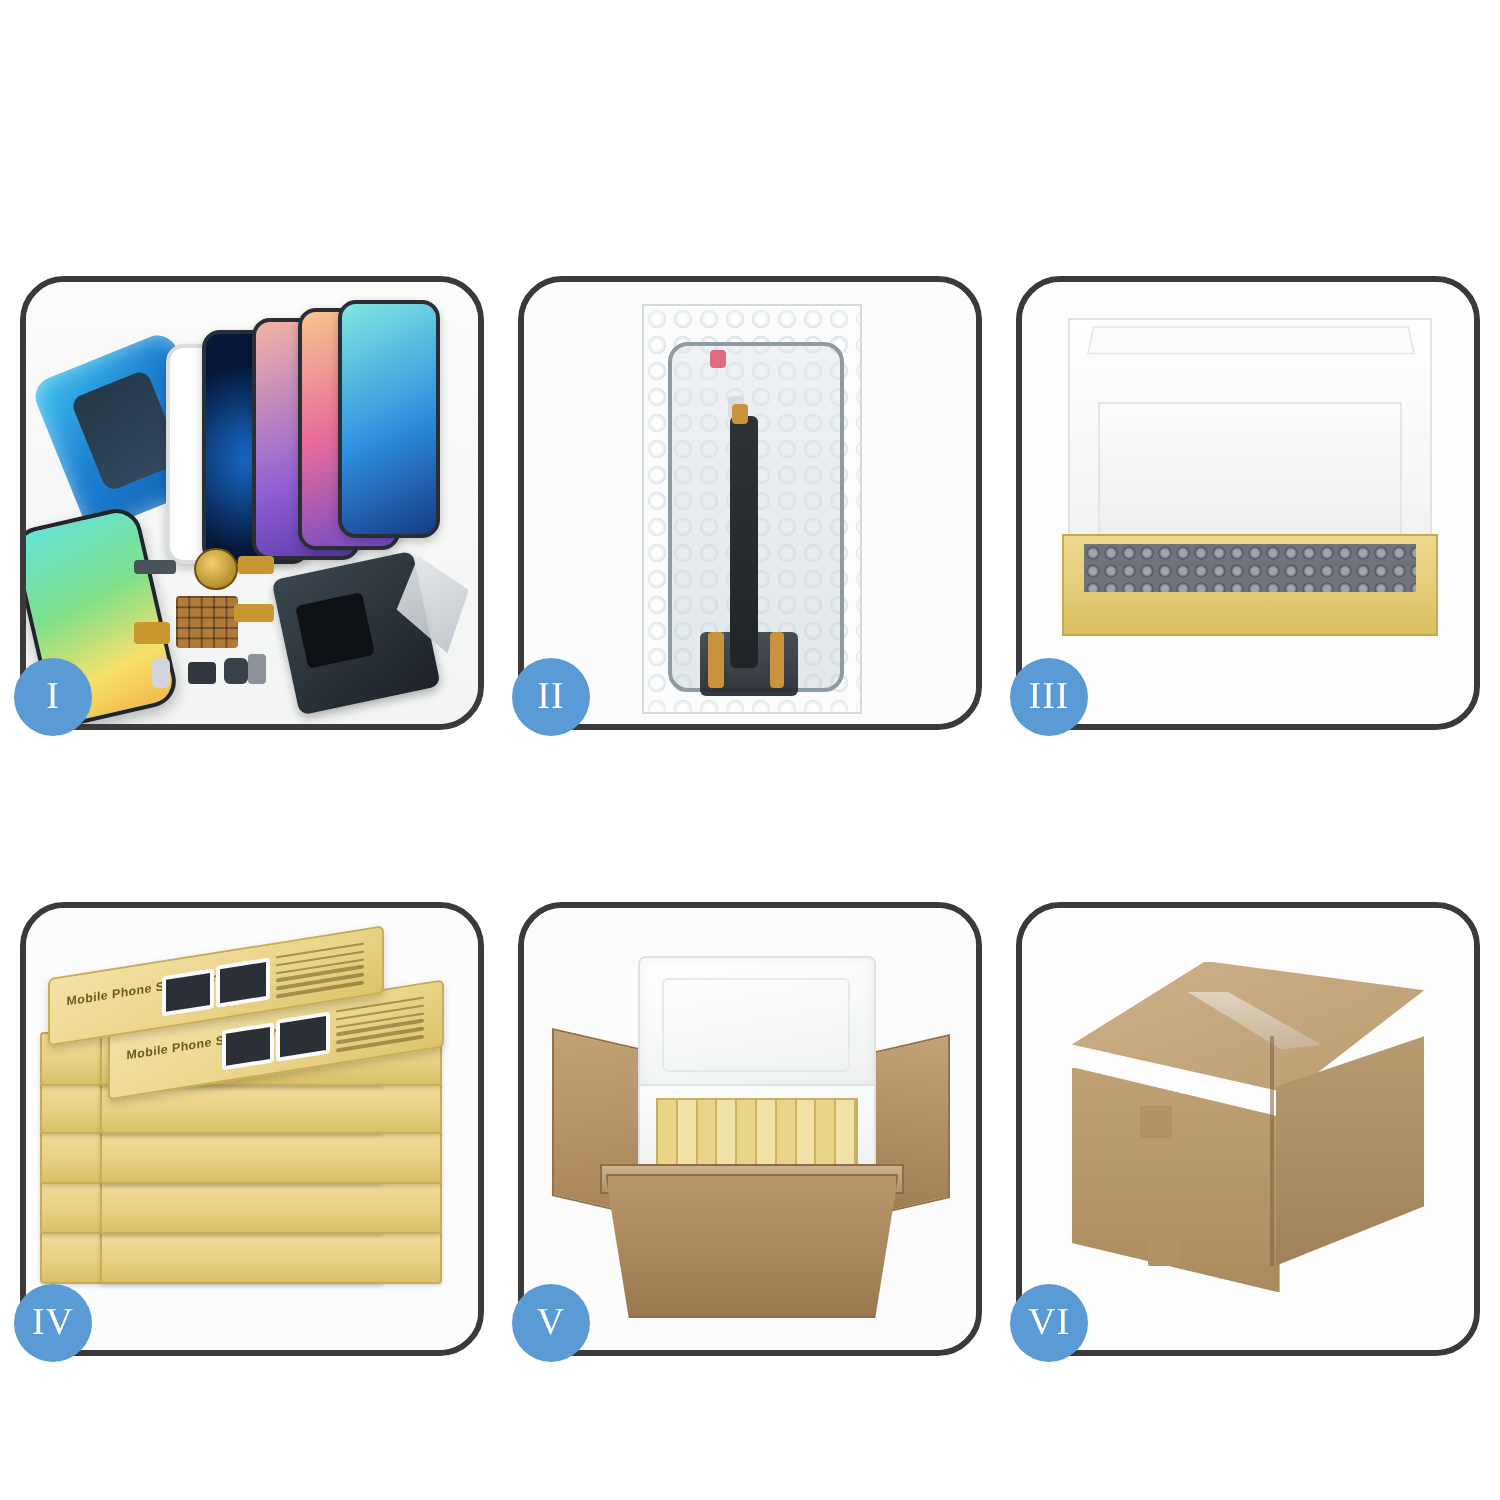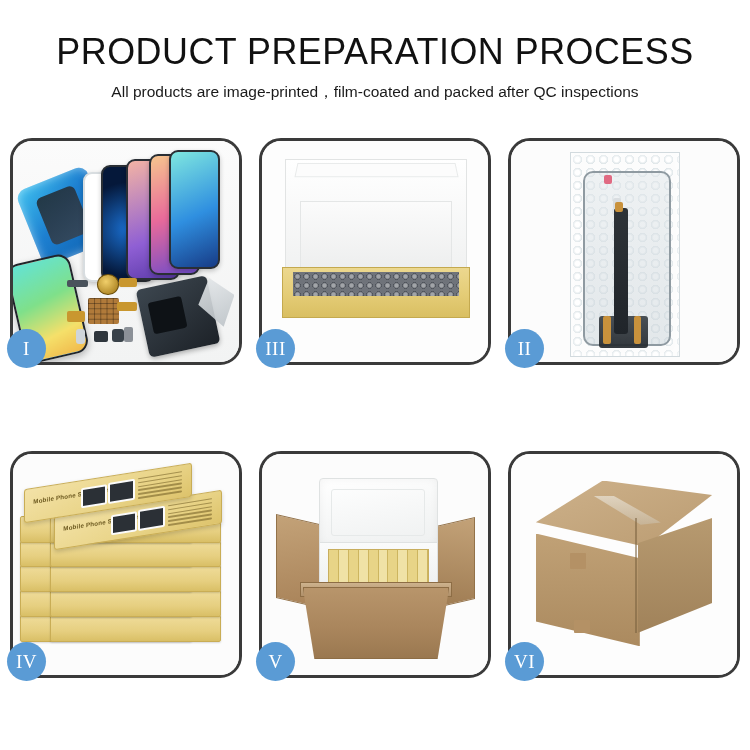--- a/index.html
+++ b/index.html
@@ -312,24 +312,20 @@
   .c-edge{
     position:absolute;left:55%;top:29%;width:1.5px;height:52%;
     background:rgba(120,96,62,.55);
   }
 </style>
 </head>
 <body>
 
 <div class="page">
 
-  <div class="header">
-    <div class="title">PRODUCT PREPARATION PROCESS</div>
-    <div class="subtitle">All products are image-printed，film-coated and packed after QC inspections</div>
-  </div>
 
   <div class="grid">
 
     <div class="panel">
       <div class="panel-inner p1">
         <div class="film"></div>
         <div class="ph ph-a"></div>
         <div class="ph ph-b"></div>
         <div class="ph ph-c"></div>
         <div class="ph ph-d"></div>
@@ -345,47 +341,47 @@
         <div class="bit b5"></div>
         <div class="bit b6"></div>
         <div class="bit b7"></div>
         <div class="bit b8"></div>
         <div class="tweez"></div>
       </div>
       <div class="badge">I</div>
     </div>
 
     <div class="panel">
+      <div class="panel-inner p2">
+        <div class="bubblebag">
+          <div class="lcd"></div>
+          <div class="pinkbit"></div>
+          <div class="bottomparts"></div>
+          <div class="flex"></div>
+          <div class="conn c1"></div>
+          <div class="conn c2"></div>
+          <div class="conn c3"></div>
+        </div>
+      </div>
+      <div class="badge">II</div>
+    </div>
+
+    <div class="panel">
       <div class="panel-inner p3">
         <div class="box3-lid">
           <div class="box3-lidtop"></div>
         </div>
         <div class="foam"></div>
         <div class="tray-side-l"></div>
         <div class="tray-side-r"></div>
         <div class="tray">
           <div class="tray-inner"></div>
         </div>
       </div>
       <div class="badge">III</div>
-    </div>
-
-    <div class="panel">
-      <div class="panel-inner p2">
-        <div class="bubblebag">
-          <div class="lcd"></div>
-          <div class="pinkbit"></div>
-          <div class="bottomparts"></div>
-          <div class="flex"></div>
-          <div class="conn c1"></div>
-          <div class="conn c2"></div>
-          <div class="conn c3"></div>
-        </div>
-      </div>
-      <div class="badge">II</div>
     </div>
 
     <div class="panel">
       <div class="panel-inner p4">
         <div class="stack">
           <div class="sbox sb6"></div>
           <div class="sbox r sb6"></div>
           <div class="sbox sb5"></div>
           <div class="sbox r sb5"></div>
           <div class="sbox sb4"></div>

